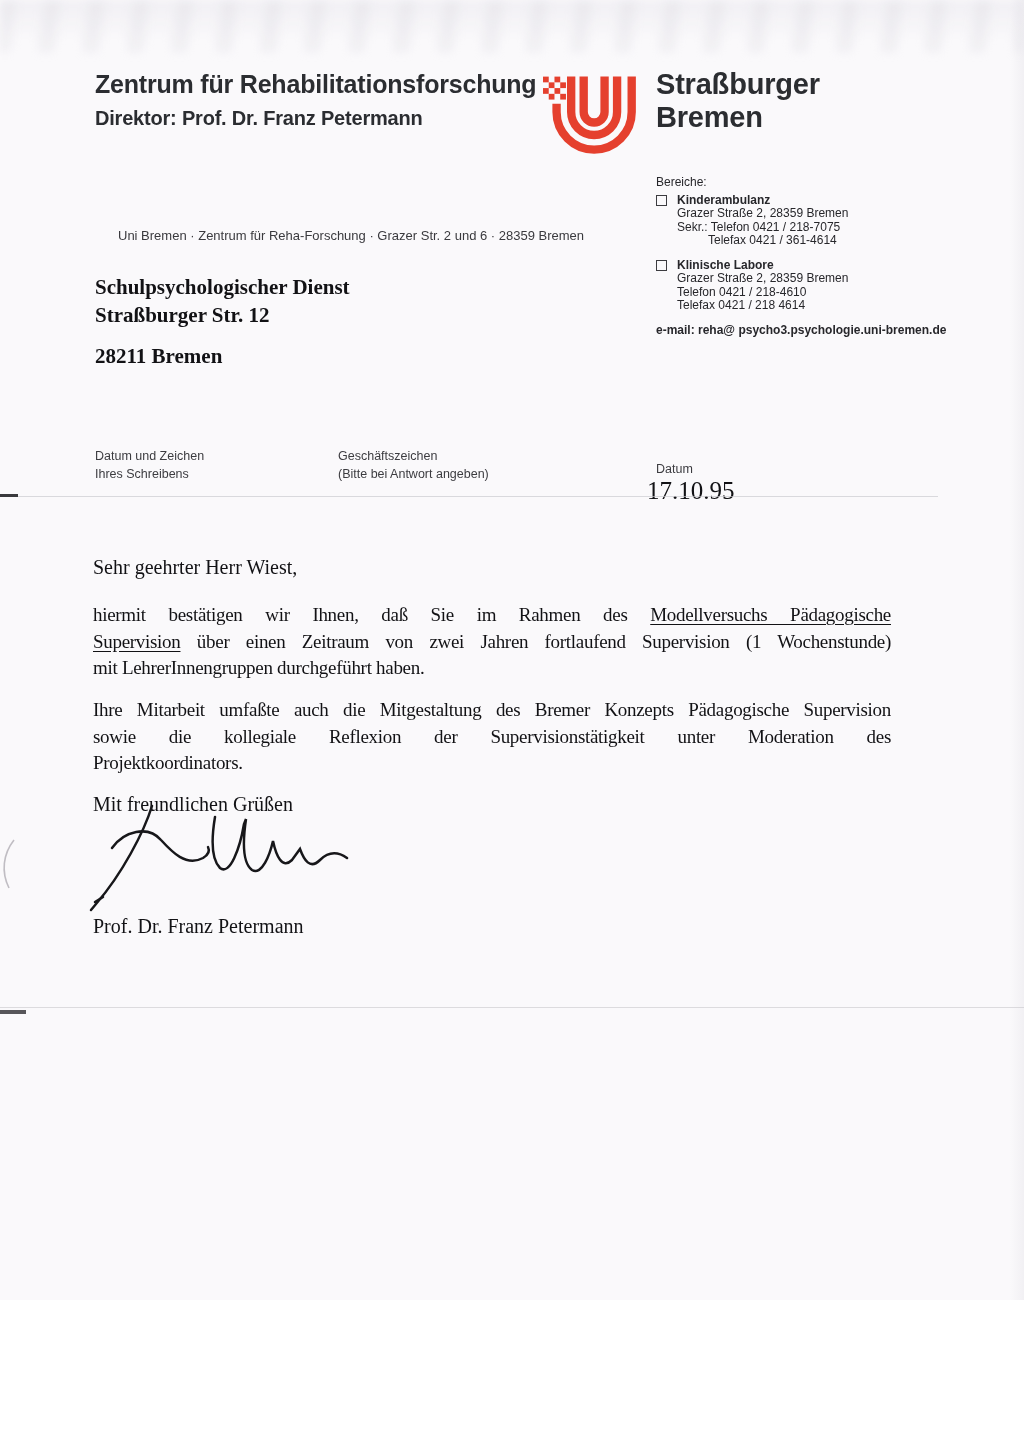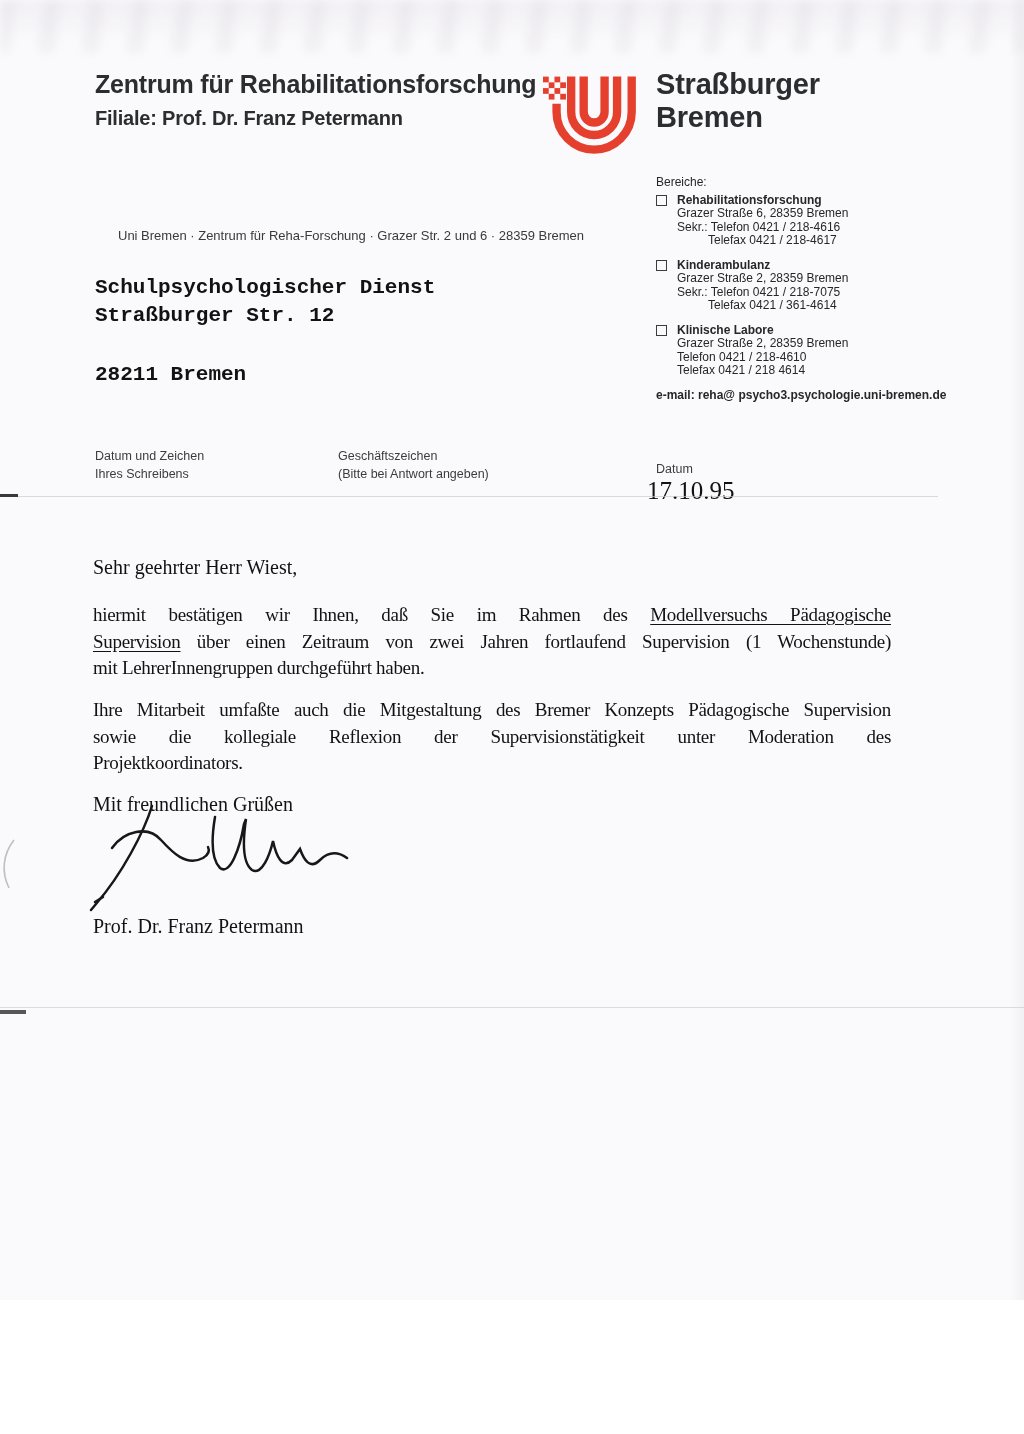--- a/index.html
+++ b/index.html
@@ -40,23 +40,23 @@
   .b-section { position:relative; padding-left:21px; margin-bottom:11px; }
   .b-check  { position:absolute; left:0; top:1px; width:9px; height:9px;
               border:1.3px solid #3c3c40; background:transparent; }
   .b-title  { font-weight:bold; }
   .tfx-indent { padding-left:31px; }
   .b-email  { font-weight:bold; margin-top:9px; }
 
   
   .sender-line { position:absolute; left:118px; top:228px; font-size:13px; color:#3a3a3e; }
   .recipient { position:absolute; left:95px; top:274px;
-               font-family:Liberation Mono, monospace; font-size:21px; font-weight:bold;
+               font-family:Liberation Serif, serif; font-size:21px; font-weight:bold;
                line-height:27.5px; color:#121215; }
-  .recipient .city { margin-top:32px; }
+  .recipient .city { margin-top:14px; }
 
   
   .ref-col { position:absolute; font-size:12.5px; line-height:18px; color:#3c3c40; }
   .ref-c1 { left:95px;  top:447px; }
   .ref-c2 { left:338px; top:447px; }
   .ref-c3 { left:656px; top:460px; }
   .ref-date { position:absolute; left:647px; top:477px;
               font-family:"Liberation Serif", serif; font-size:25px; color:#121215; }
 
   .fold-line { position:absolute; left:0; height:1px; background:#c8c7cc; }
@@ -87,21 +87,21 @@
 </style>
 </head>
 <body>
 
 <div id="page">
   <div class="scan-top"></div>
   <div class="scan-side"></div>
 
   <div class="lh-left">
     <div class="lh-title">Zentrum für Rehabilitationsforschung</div>
-    <div class="lh-sub">Filiale: Prof. Dr. Franz Petermann</div>
+    <div class="lh-sub">Direktor: Prof. Dr. Franz Petermann</div>
   </div>
 
   <div class="logo-box">
     <svg width="96" height="92" viewBox="0 0 92 88" xmlns="http://www.w3.org/2000/svg">
       <g fill="#e5402e">
         <rect x="0" y="12" width="5.5" height="5.5"></rect>
           <rect x="11" y="12" width="5.5" height="5.5"></rect>
         <rect x="5.5" y="17.5" width="5.5" height="5.5"></rect>
           <rect x="16.5" y="17.5" width="5.5" height="5.5"></rect>
         <rect x="0" y="23" width="5.5" height="5.5"></rect>
@@ -118,27 +118,20 @@
   </div>
 
   <div class="uni-name">
     <div>Straßburger</div>
     <div>Bremen</div>
   </div>
 
   <div class="bereiche">
     <div class="b-label">Bereiche:</div>
 
-    <div class="b-section">
-      <span class="b-check"></span>
-      <div class="b-title">Rehabilitationsforschung</div>
-      <div>Grazer Straße 6, 28359 Bremen</div>
-      <div>Sekr.: Telefon 0421 / 218-4616</div>
-      <div class="tfx-indent">Telefax 0421 / 218-4617</div>
-    </div>
 
     <div class="b-section">
       <span class="b-check"></span>
       <div class="b-title">Kinderambulanz</div>
       <div>Grazer Straße 2, 28359 Bremen</div>
       <div>Sekr.: Telefon 0421 / 218-7075</div>
       <div class="tfx-indent">Telefax 0421 / 361-4614</div>
     </div>
 
     <div class="b-section">

